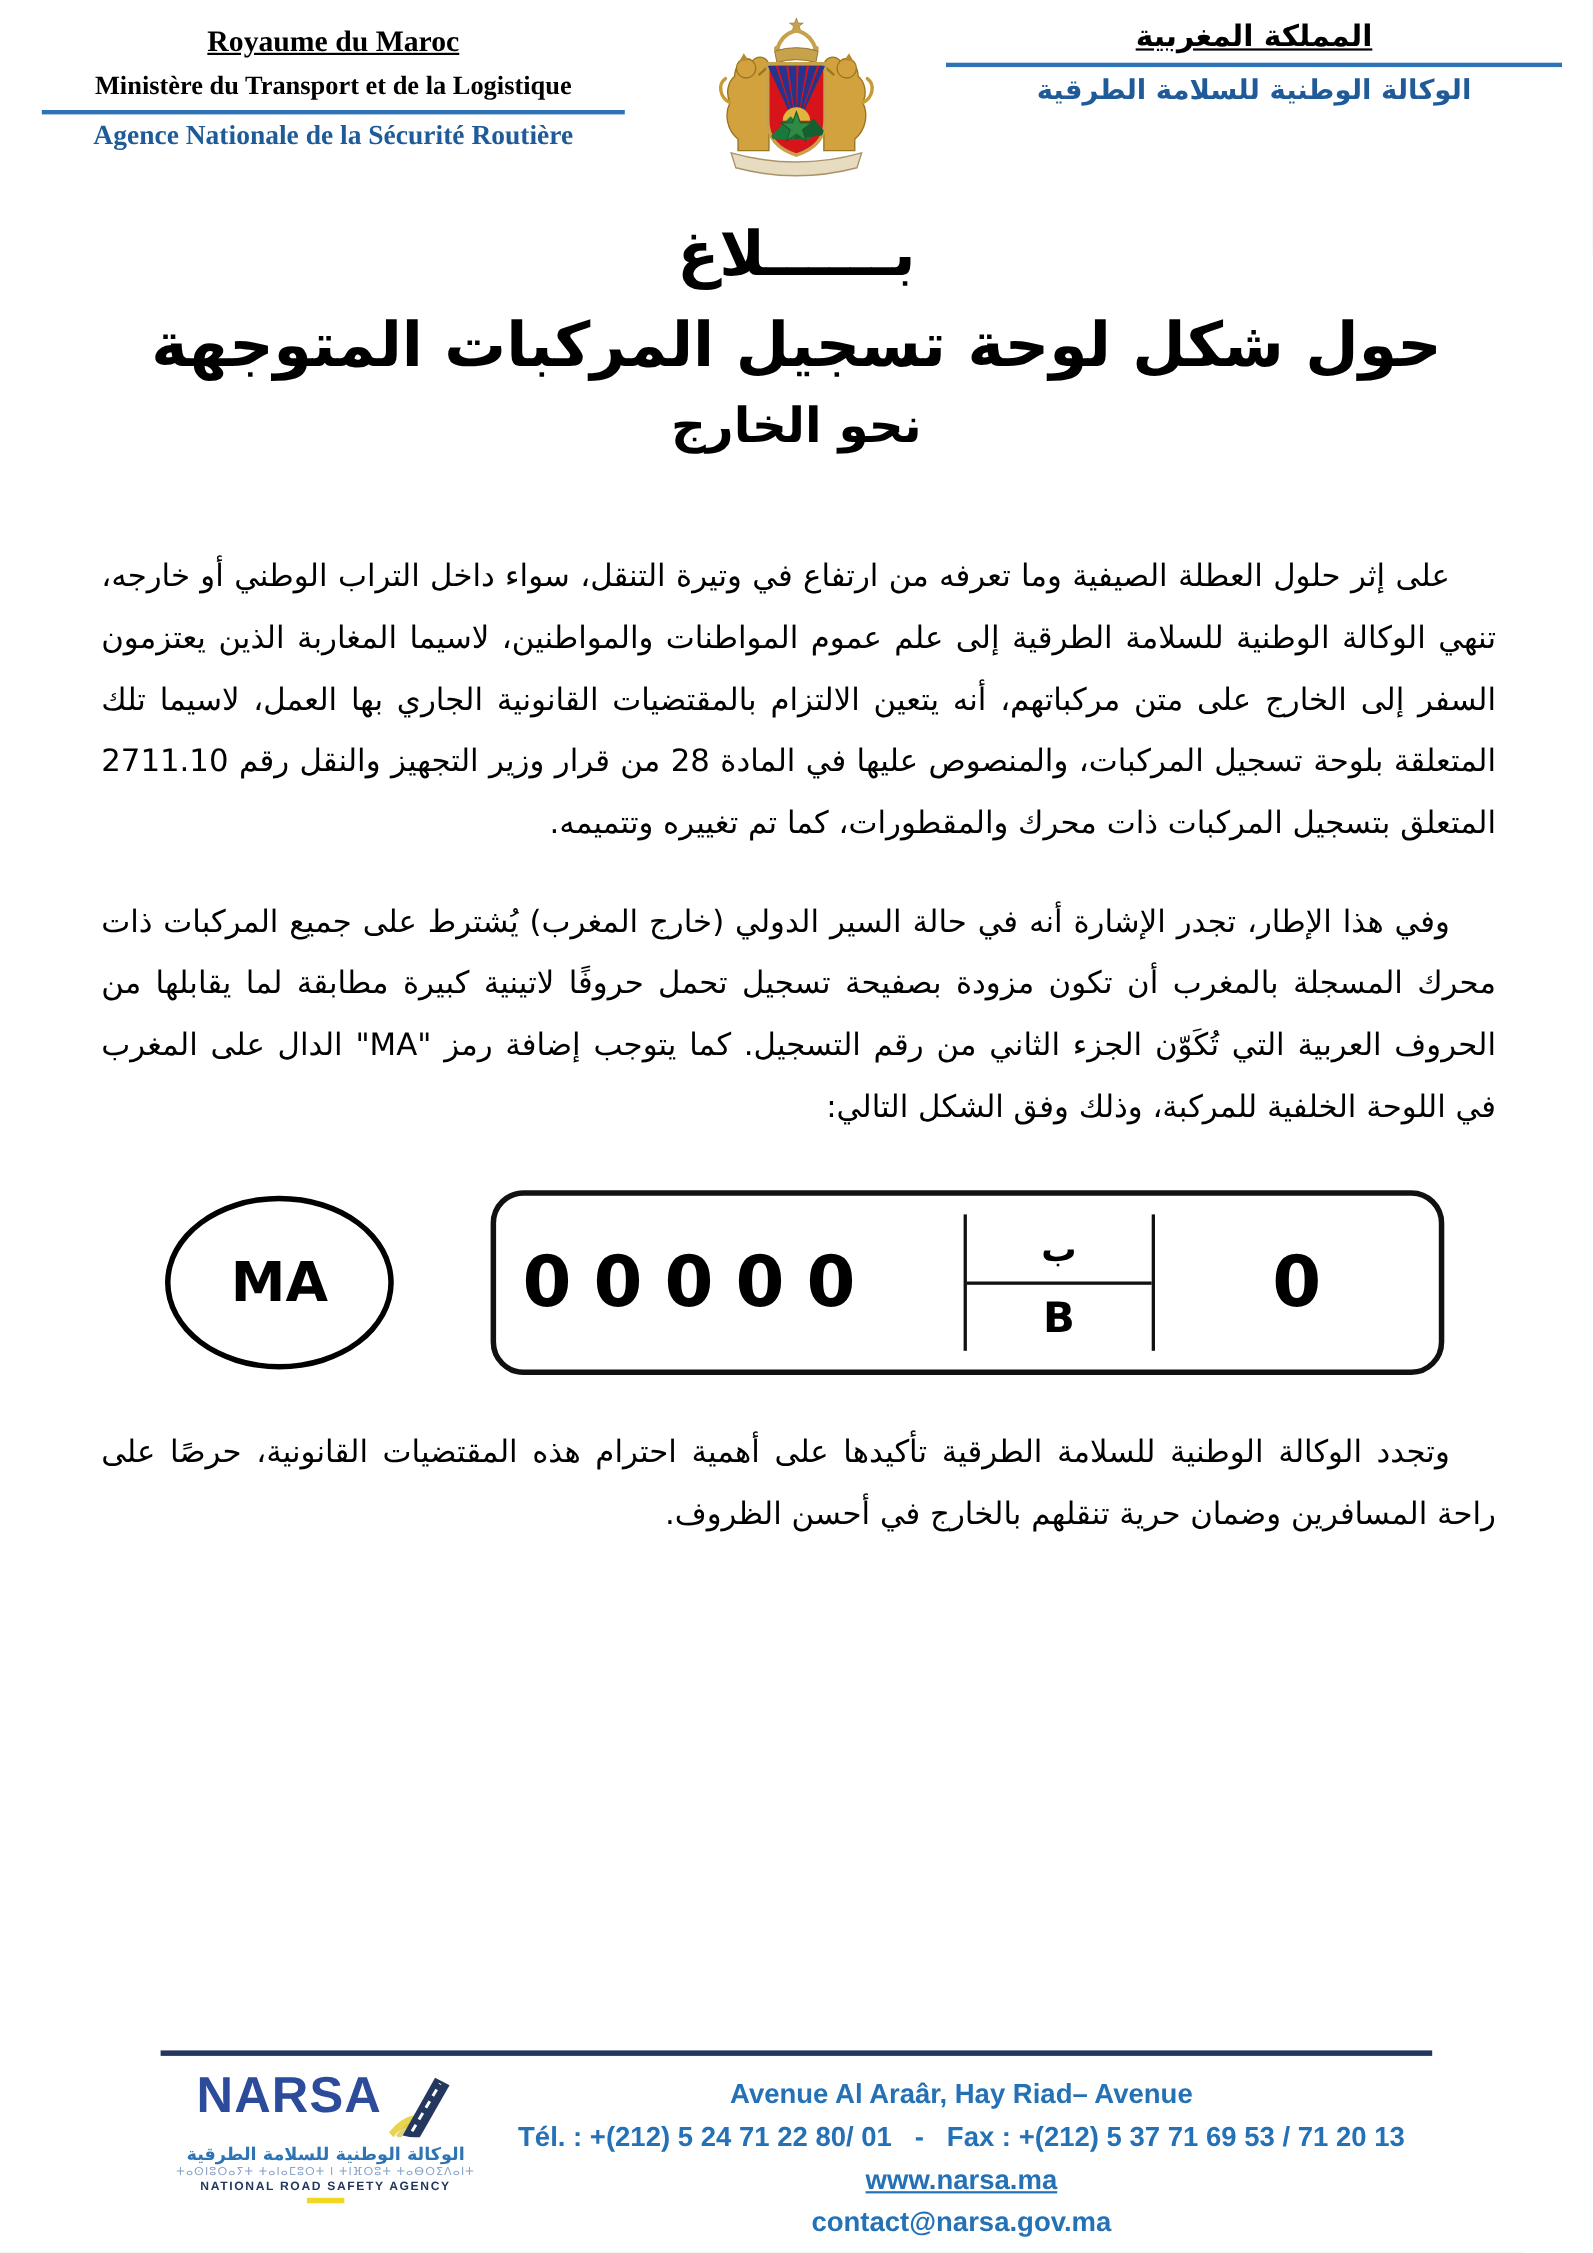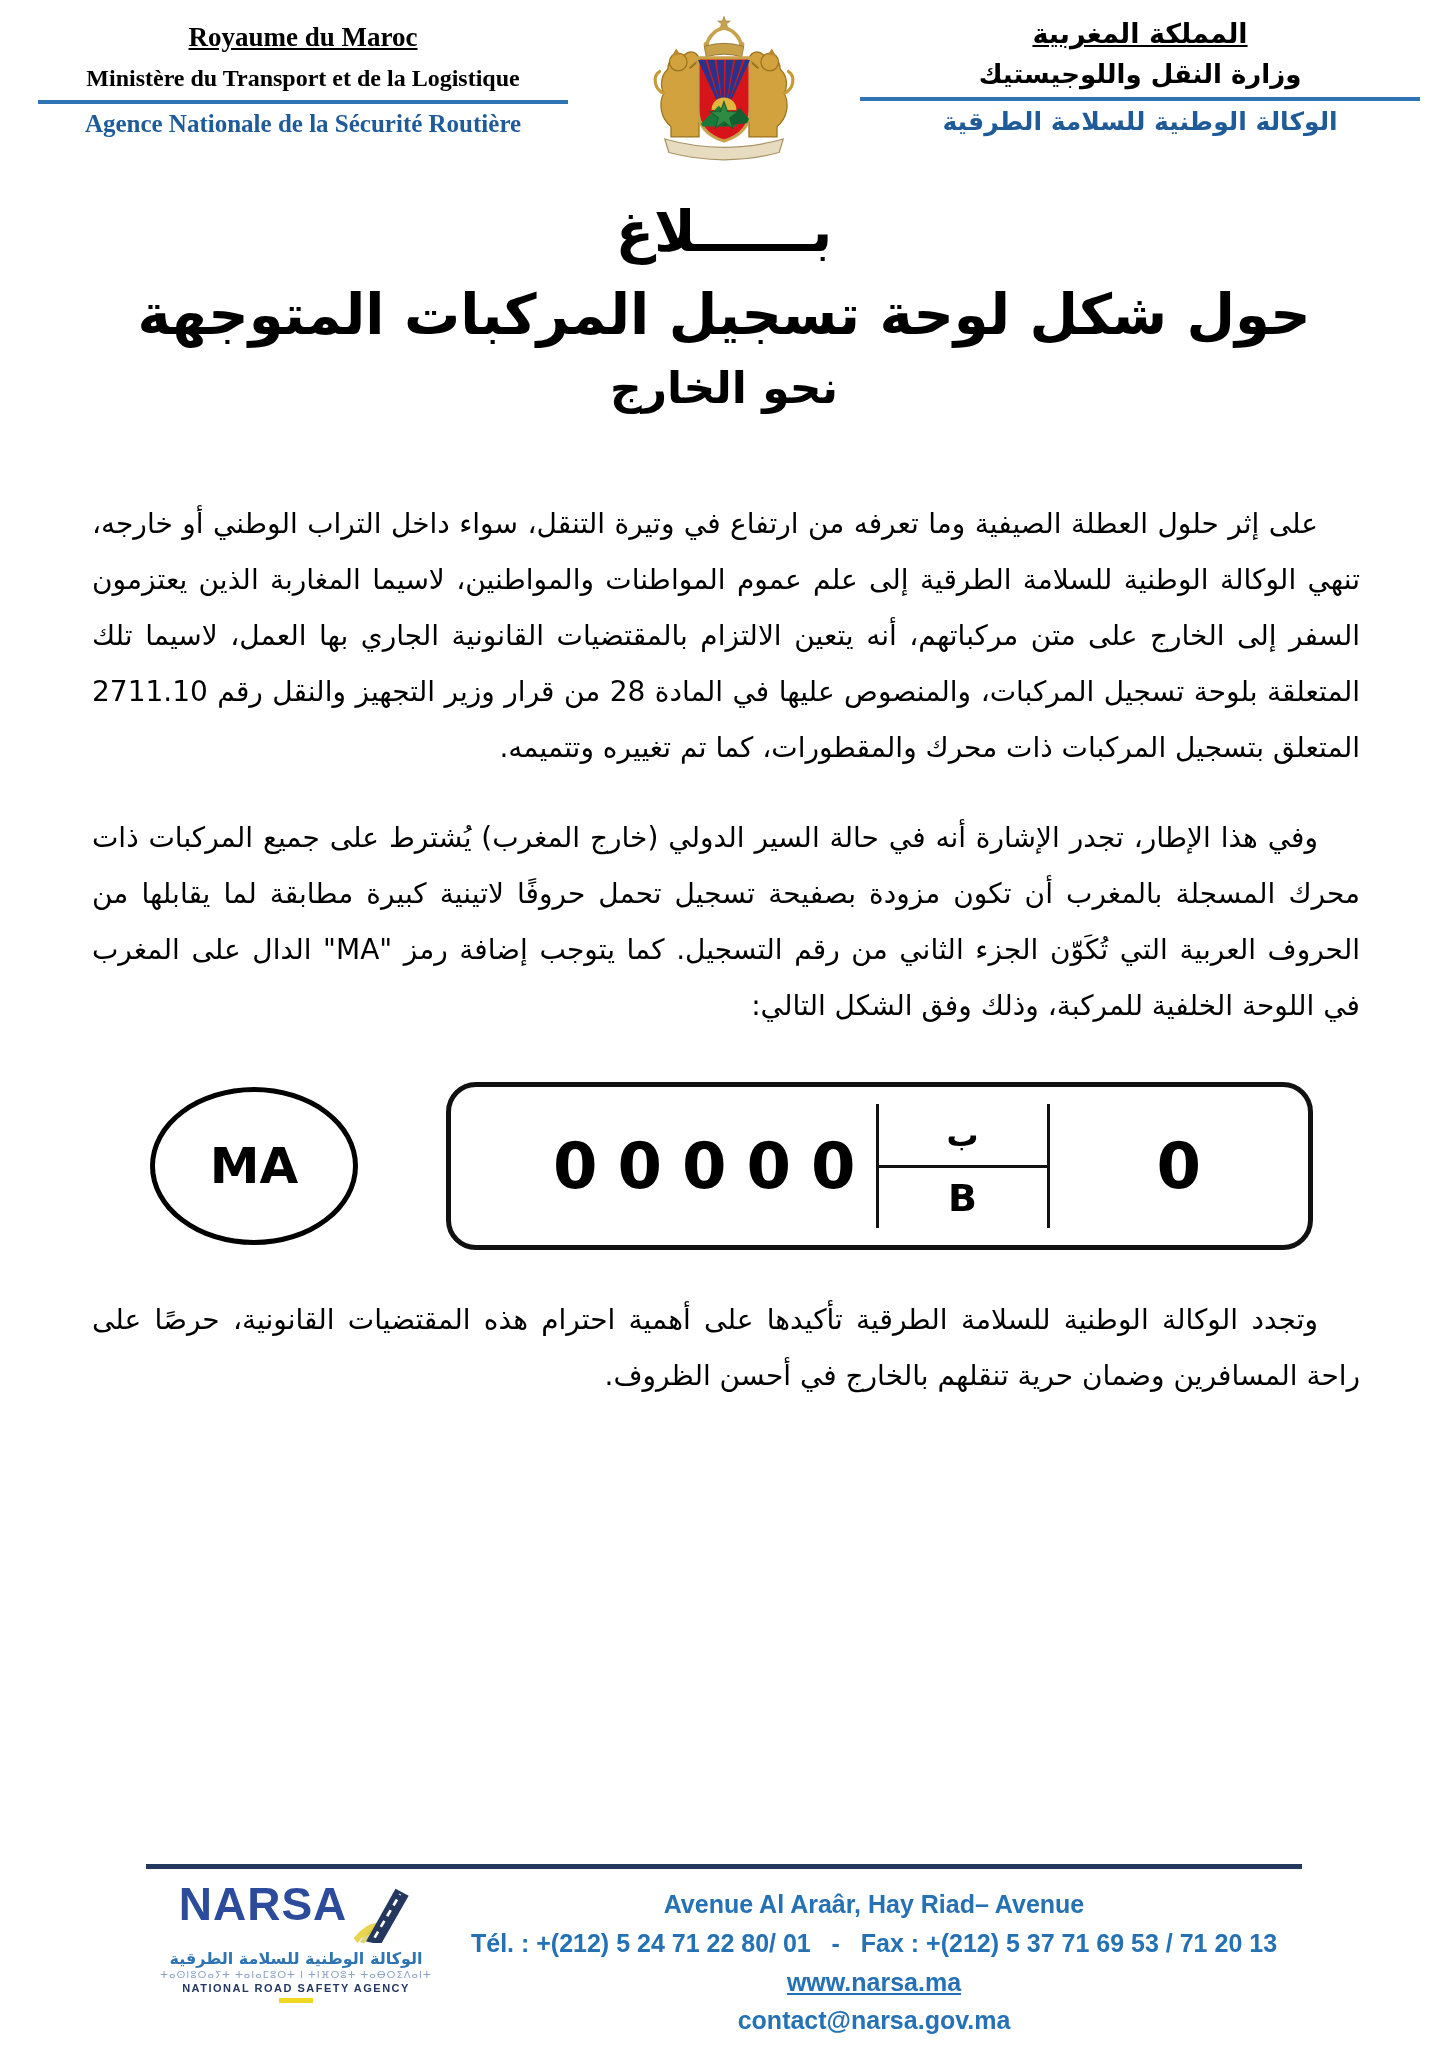--- a/index.html
+++ b/index.html
@@ -36,21 +36,21 @@
   .p2{margin-top:34px !important;text-indent:42px;}
   .p3{margin-top:42px !important;text-indent:42px;}
 
   
   .plate-row{display:flex;align-items:center;direction:ltr;margin:48px 135px 0 150px;gap:88px;}
   .ma-oval{width:198px;height:148px;border:5px solid #000;border-radius:50%;flex-shrink:0;
            display:flex;align-items:center;justify-content:center;
            font-size:50px;font-weight:bold;}
   .plate{flex:1;height:158px;border:5px solid #111;border-radius:30px;
          display:flex;align-items:center;background:#fff;}
-  .plate-digits{flex:1.55;text-align:right;font-size:64px;font-weight:bold;
+  .plate-digits{flex:1.55;text-align:left;font-size:64px;font-weight:bold;
                 letter-spacing:20px;padding-left:24px;}
   .plate-mid{width:168px;height:124px;border-left:3px solid #111;border-right:3px solid #111;
              display:flex;flex-direction:column;flex-shrink:0;}
   .plate-mid .top{flex:1;display:flex;align-items:center;justify-content:center;
                   border-bottom:3px solid #111;font-size:32px;font-weight:bold;}
   .plate-mid .bot{flex:1;display:flex;align-items:center;justify-content:center;
                   font-size:38px;font-weight:bold;}
   .plate-suffix{flex:1;text-align:center;font-size:64px;font-weight:bold;}
 
   
@@ -129,21 +129,20 @@
         <polygon points="72,108 90,90 102,104" fill="#136031"></polygon>
         <polygon points="75,84 78.4,93.5 88.5,93.7 80.4,99.8 83.4,109.5 75,103.6 66.6,109.5 69.6,99.8 61.5,93.7 71.6,93.5" fill="#2e8b44" stroke="#1c5c2c" stroke-width="1"></polygon>
       </g>
 
       <path d="M18,120 Q75,136 132,120 L128,133 Q75,147 22,133 Z" fill="#e8dcc0" stroke="#a89468" stroke-width="1.2"></path>
     </svg>
   </div>
 
   <div class="hdr-right" dir="rtl">
     <div class="l1">المملكة المغربية</div>
-    <div class="l2">وزارة النقل واللوجيستيك</div>
     <div class="hdr-rule"></div>
     <div class="l3">الوكالة الوطنية للسلامة الطرقية</div>
   </div>
 
   <div class="hdr-spacer"></div>
 
   <div class="title">
     <div class="t1">بــــــلاغ</div>
     <div class="t2">حول شكل  لوحة تسجيل المركبات المتوجهة</div>
     <div class="t3">نحو الخارج</div>

